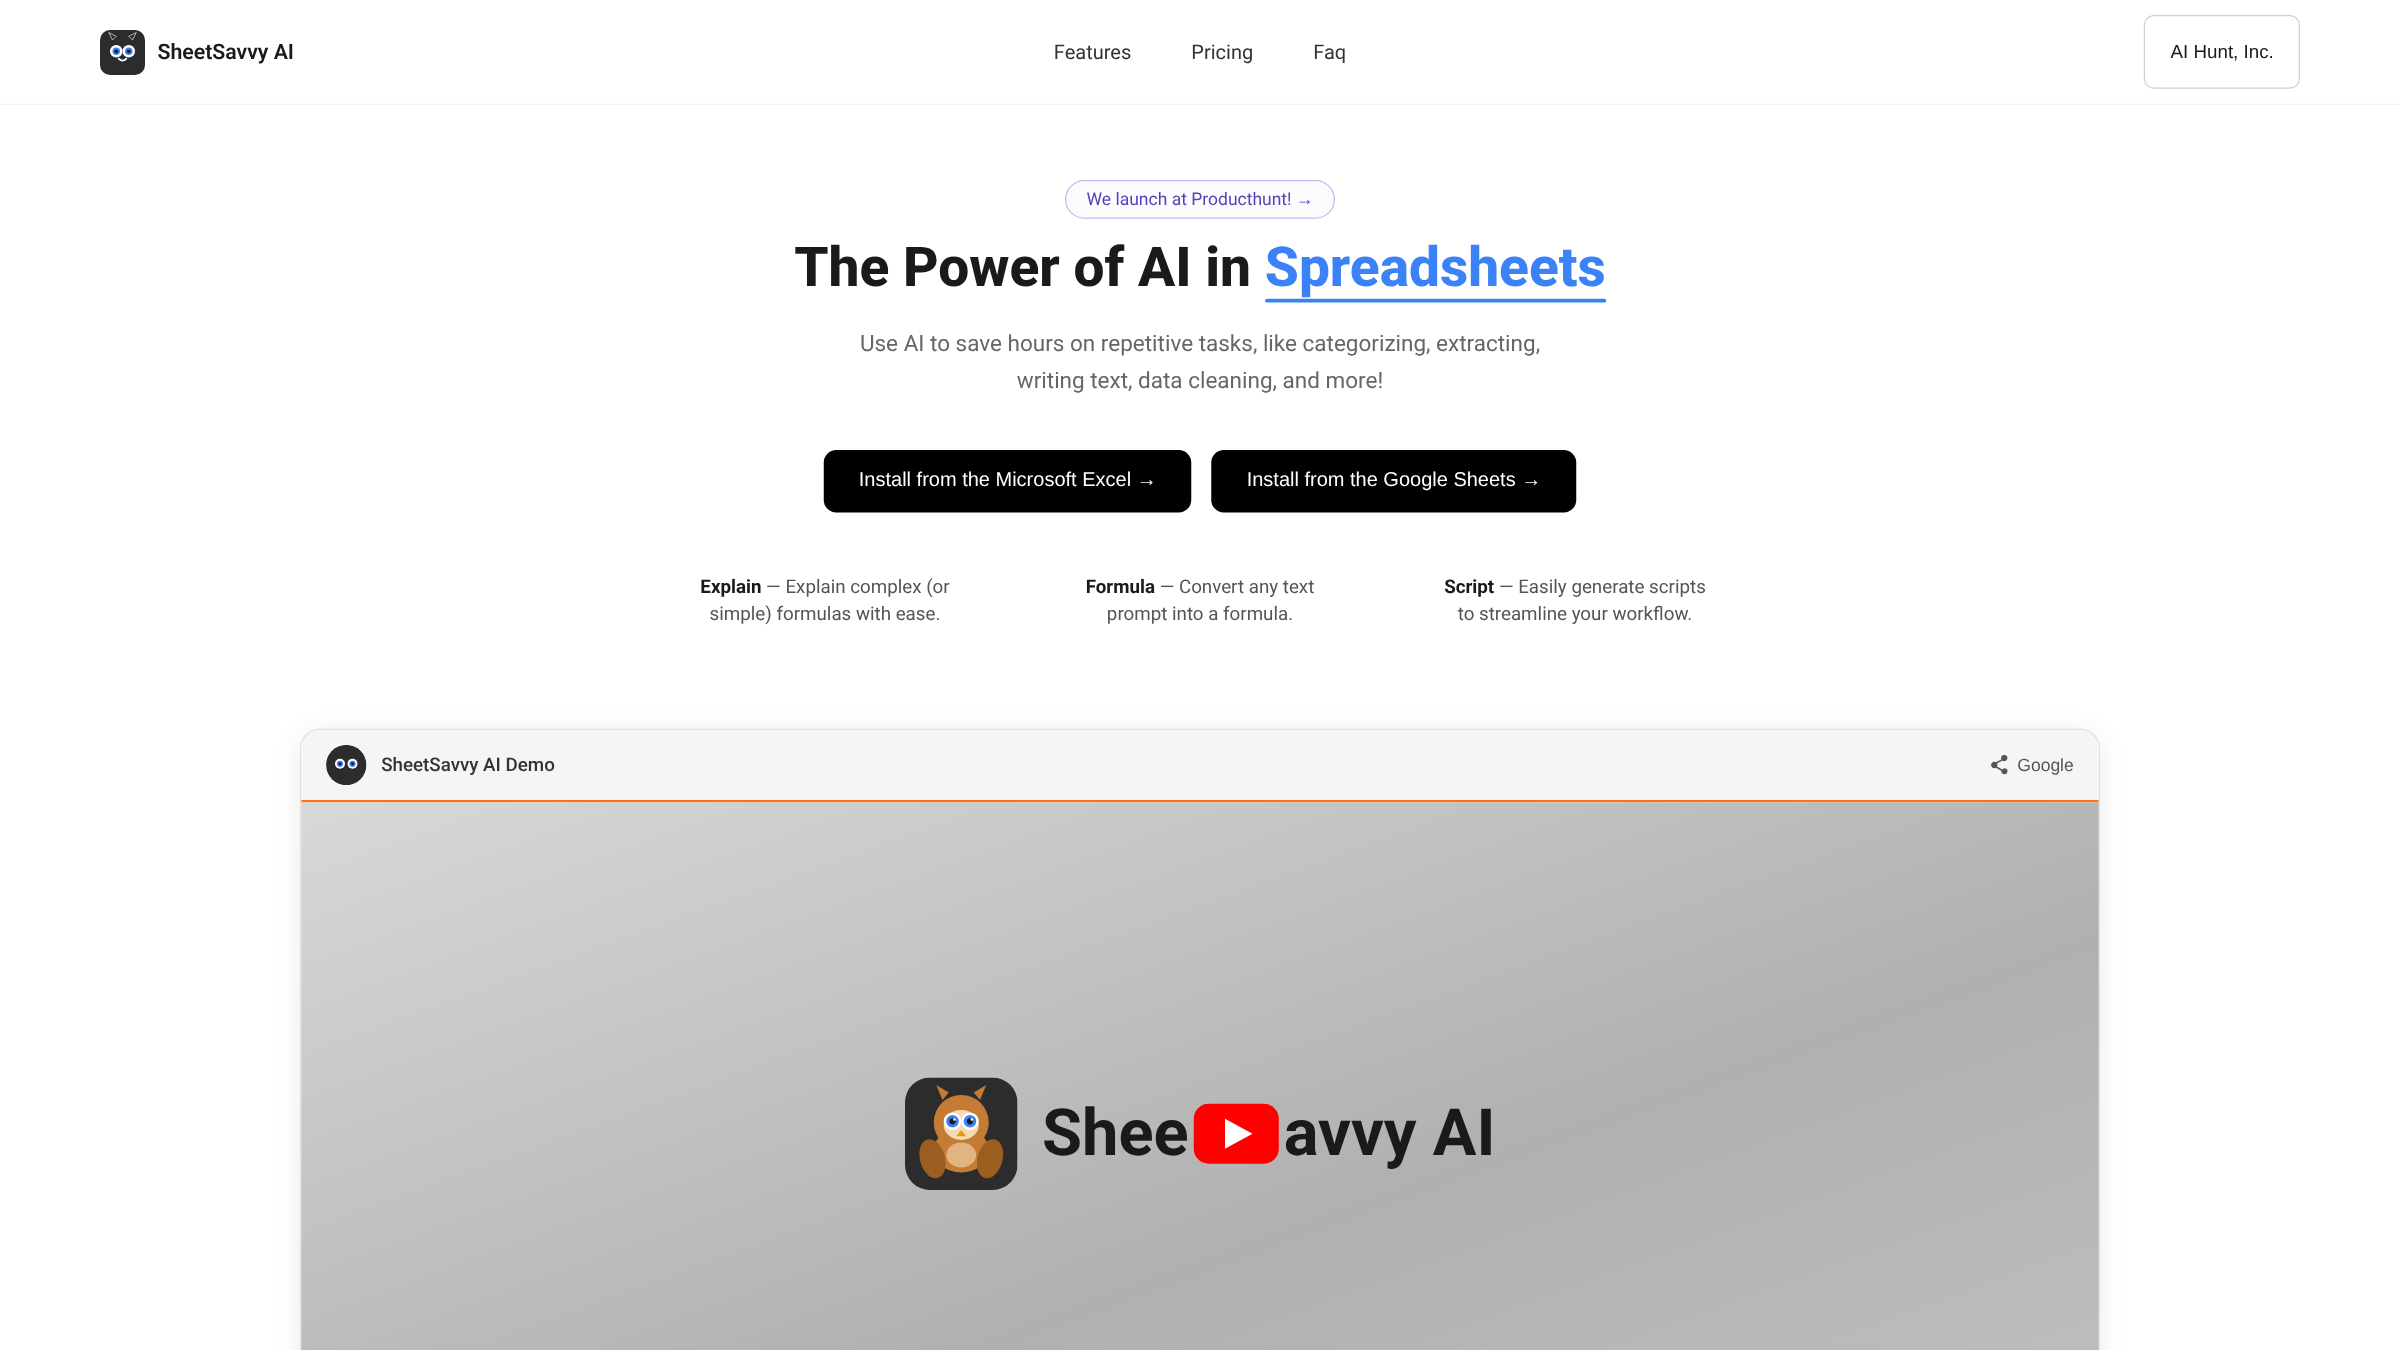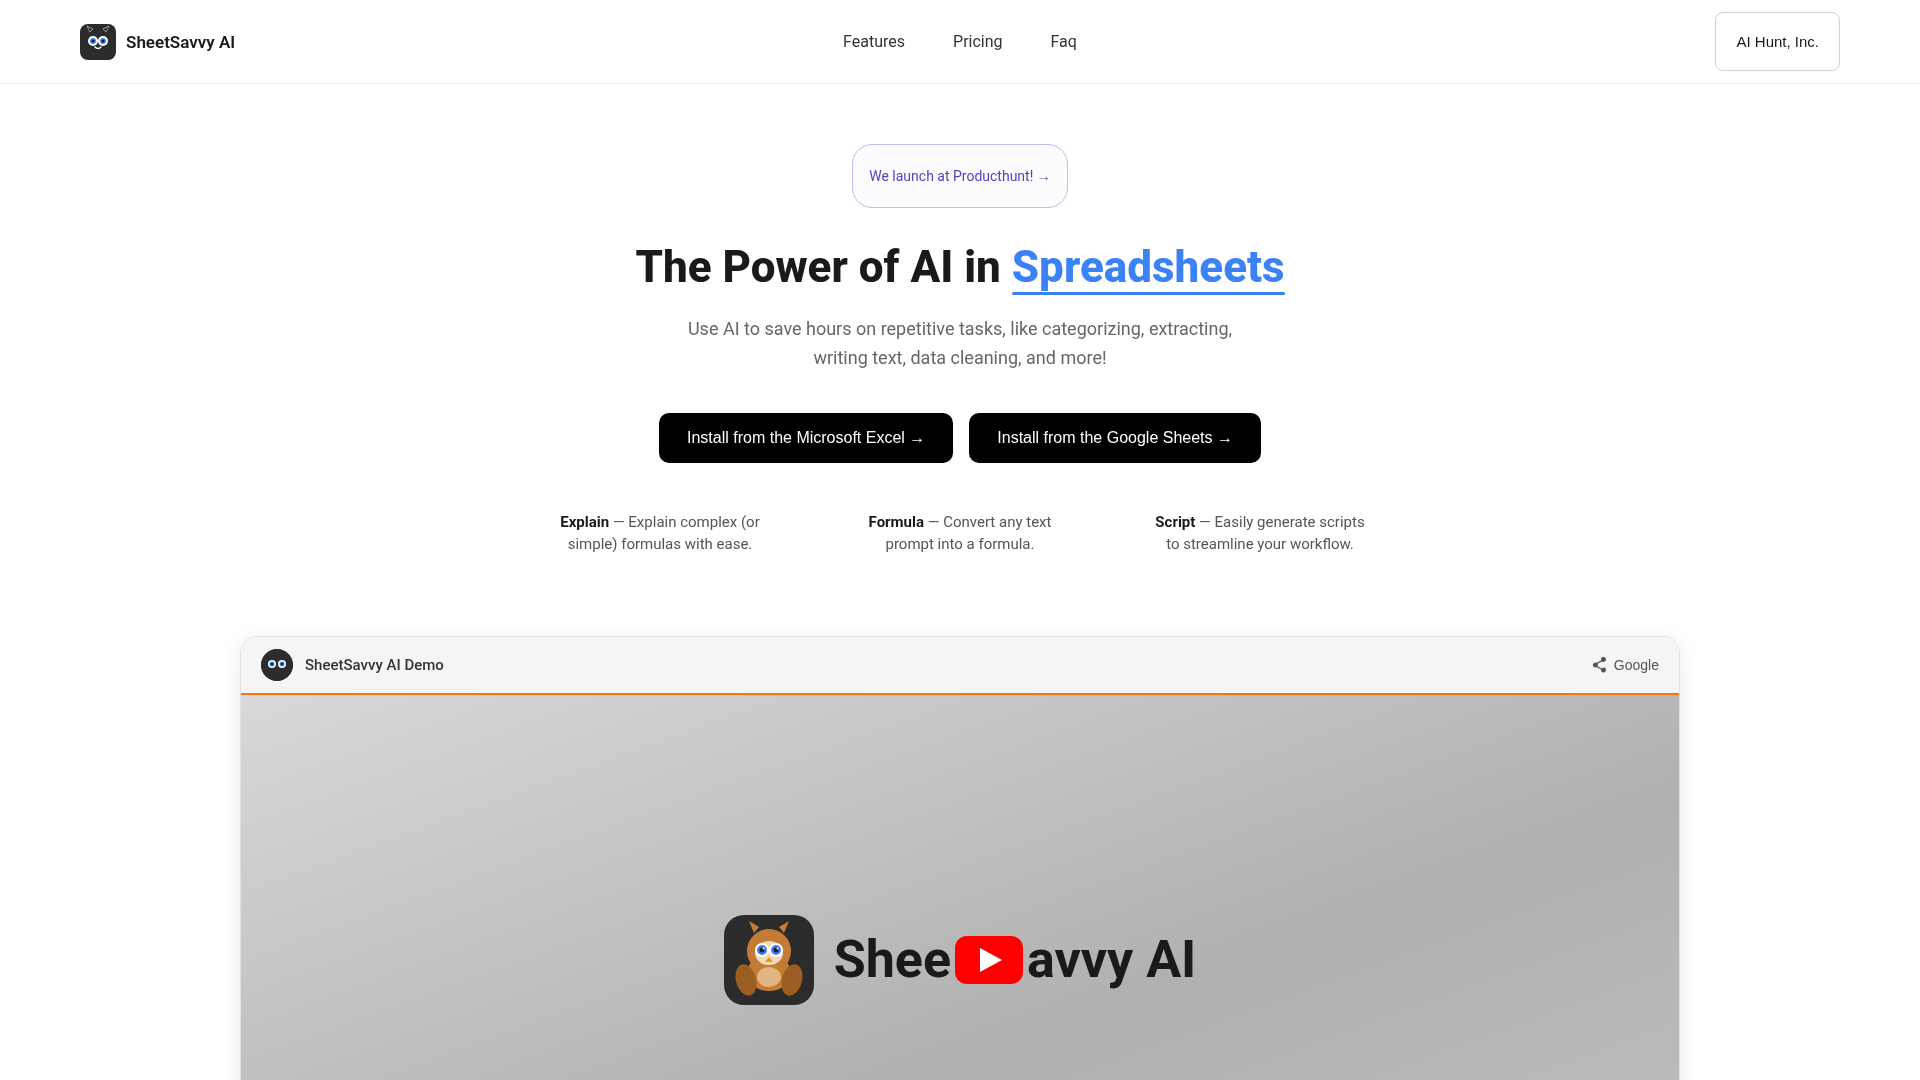--- a/index.html
+++ b/index.html
@@ -81,24 +81,24 @@
       text-align: center;
       padding: 60px 20px 40px;
     }
 
     .launch-badge {
       display: inline-flex;
       align-items: center;
       gap: 6px;
       border: 1.5px solid #c8b8f5;
       border-radius: 20px;
-      padding: 23px 16px;
+      padding: 6px 16px;
       font-size: 14px;
       color: #5a3ebc;
-      margin-bottom: 35px;
+      margin-bottom: 15px;
       cursor: pointer;
       background: rgba(200, 184, 245, 0.05);
     }
 
     .hero-title {
       font-size: 44px;
       font-weight: 800;
       color: #1a1a1a;
       line-height: 1.1;
       margin-bottom: 24px;

